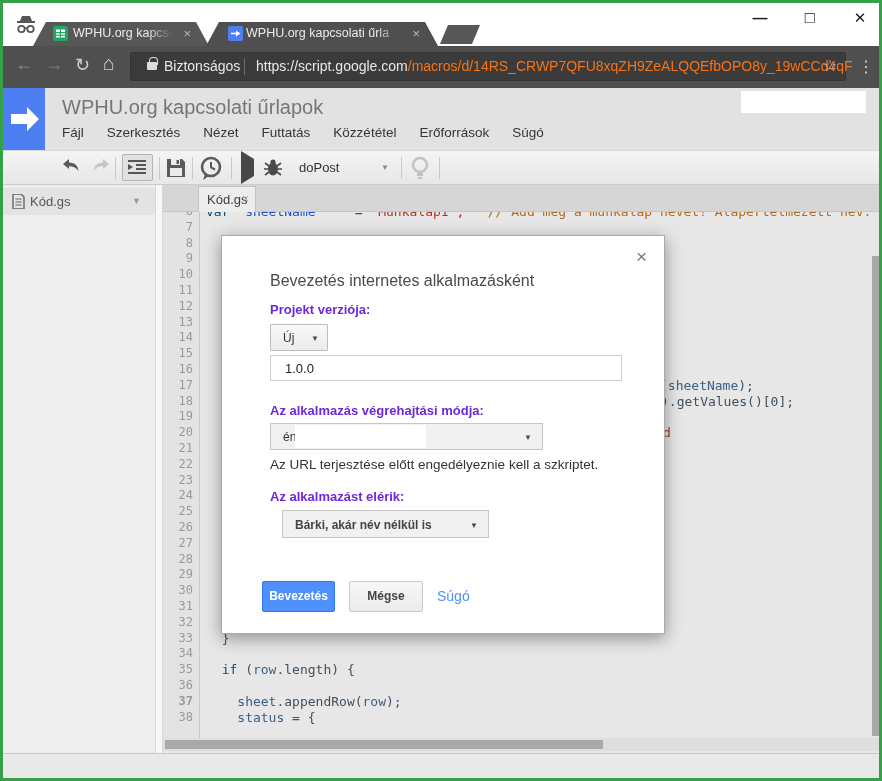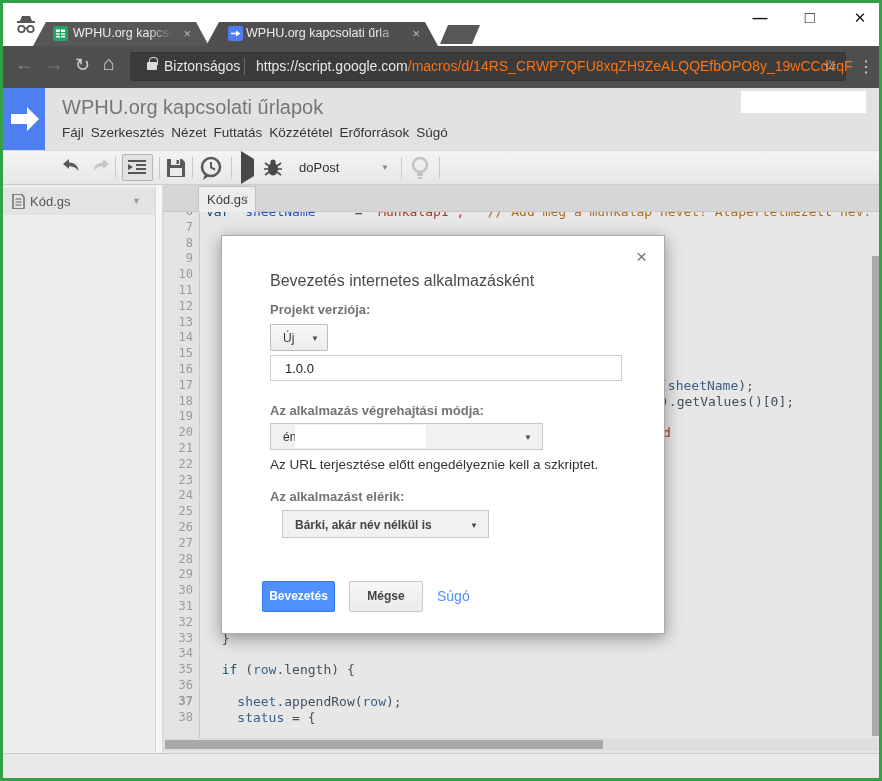--- a/index.html
+++ b/index.html
@@ -28,21 +28,21 @@
   .omnibox { position:absolute; left:127px; top:6px; width:716px; height:29px; background:#3b3b3b; border:1px solid #343434; border-radius:2px; color:#e8e8e8; font-size:14px; }
   .lock { position:absolute; left:16px; top:9px; width:10px; height:8px; background:#dcdcdc; border-radius:1px; }
   .lock:before { content:""; position:absolute; left:1.5px; top:-5px; width:7px; height:7px; border:1.5px solid #dcdcdc; border-bottom:none; border-radius:4px 4px 0 0; }
   .url-sep { position:absolute; left:113px; top:5px; width:1px; height:17px; background:#6b6b6b; }
   .url-main { color:#e8e8e8; } .url-path { color:#f97316; }
 
   
   .appheader { position:absolute; left:0; top:85px; width:876px; height:62px; background:#e2e2e2; }
   .logo { position:absolute; left:0; top:0; width:42px; height:62px; background:#4d7ef2; }
   .page-title { position:absolute; left:59px; top:8px; font-size:20px; color:#767676; }
-  .menu-bar { position:absolute; left:59px; top:37px; display:flex; gap:7px; }
+  .menu-bar { position:absolute; left:59px; top:37px; display:flex; gap:23px; }
   .menu-item { font-size:13.5px; color:#353535; cursor:default; }
   .acct-blank { position:absolute; left:738px; top:3px; width:125px; height:22px; background:#ffffff; }
 
   
   .stoolbar { position:absolute; left:0; top:147px; width:876px; height:35px; background:linear-gradient(#f4f4f4,#e7e7e7); border-top:1px solid #d9d9d9; border-bottom:1px solid #cccccc; }
   .sep { position:absolute; top:6px; width:1px; height:22px; background:#c9c9c9; }
   .tbtn { position:absolute; top:5px; }
   .indent-box { position:absolute; left:119px; top:3px; width:31px; height:27px; border:1px solid #b4b4b4; border-radius:2px; background:#e2e2e2; }
   .fn-select { position:absolute; left:288px; top:3px; width:104px; height:27px; font-size:13px; color:#333; line-height:27px; }
   .fn-caret { position:absolute; right:6px; top:0; font-size:8px; color:#888; }
@@ -68,21 +68,21 @@
   .hscroll { position:absolute; left:0; top:553px; width:716px; height:13px; background:#dedede; }
   .hthumb { position:absolute; left:2px; top:2px; width:438px; height:9px; background:#a9a9a9; }
   .vscroll { position:absolute; left:709px; top:71px; width:7px; height:480px; background:#a9a9a9; }
 
   .bottomstrip { position:absolute; left:0; top:750px; width:876px; height:25px; background:#e9e9e9; border-top:1px solid #c9c9c9; }
 
   
   .modal { position:absolute; left:218px; top:232px; width:444px; height:399px; background:#ffffff; border:1px solid #ababab; box-shadow:0 4px 16px rgba(0,0,0,.39); }
   .modal-close { position:absolute; right:17px; top:10px; font-size:19px; color:#777; cursor:pointer; }
   .modal-title { position:absolute; left:48px; top:36px; font-size:16px; color:#4a4a4a; }
-  .fld-label { position:absolute; left:48px; font-size:13px; font-weight:bold; color:#737373; }
+  .fld-label { position:absolute; left:48px; font-size:13px; font-weight:bold; color:#6d28d9; }
   .gbtn { background:linear-gradient(#f8f8f8,#ececec); border:1px solid #bdbdbd; border-radius:1px; }
   .sel-caret { position:absolute; font-size:8px; color:#4a4a4a; }
   .ver-select { position:absolute; left:48px; top:88px; width:58px; height:27px; font-size:12px; color:#333; }
   .ver-input { position:absolute; left:48px; top:119px; width:352px; height:26px; border:1px solid #d0d0d0; font-size:13px; color:#222; padding-left:14px; font-family:"Liberation Sans",sans-serif; }
   .exec-select { position:absolute; left:48px; top:187px; width:273px; height:27px; background:#f1f1f1; border:1px solid #c6c6c6; font-size:12px; color:#333; }
   .redact { position:absolute; left:24px; top:1px; width:131px; height:23px; background:#ffffff; }
   .note { position:absolute; left:48px; top:221px; font-size:13.5px; color:#333; }
   .access-select { position:absolute; left:60px; top:274px; width:207px; height:28px; background:#f1f1f1; border:1px solid #c6c6c6; font-size:12px; font-weight:bold; color:#444; }
   .btn-deploy { position:absolute; left:40px; top:345px; width:73px; height:31px; background:#4d90fe; border:1px solid #3079ed; border-radius:2px; color:#fff; font-weight:bold; font-size:12px; text-align:center; line-height:29px; }
   .btn-cancel { position:absolute; left:127px; top:345px; width:74px; height:31px; background:linear-gradient(#f7f7f7,#ebebeb); border:1px solid #c9c9c9; border-radius:2px; color:#444; font-weight:bold; font-size:12px; text-align:center; line-height:29px; }

